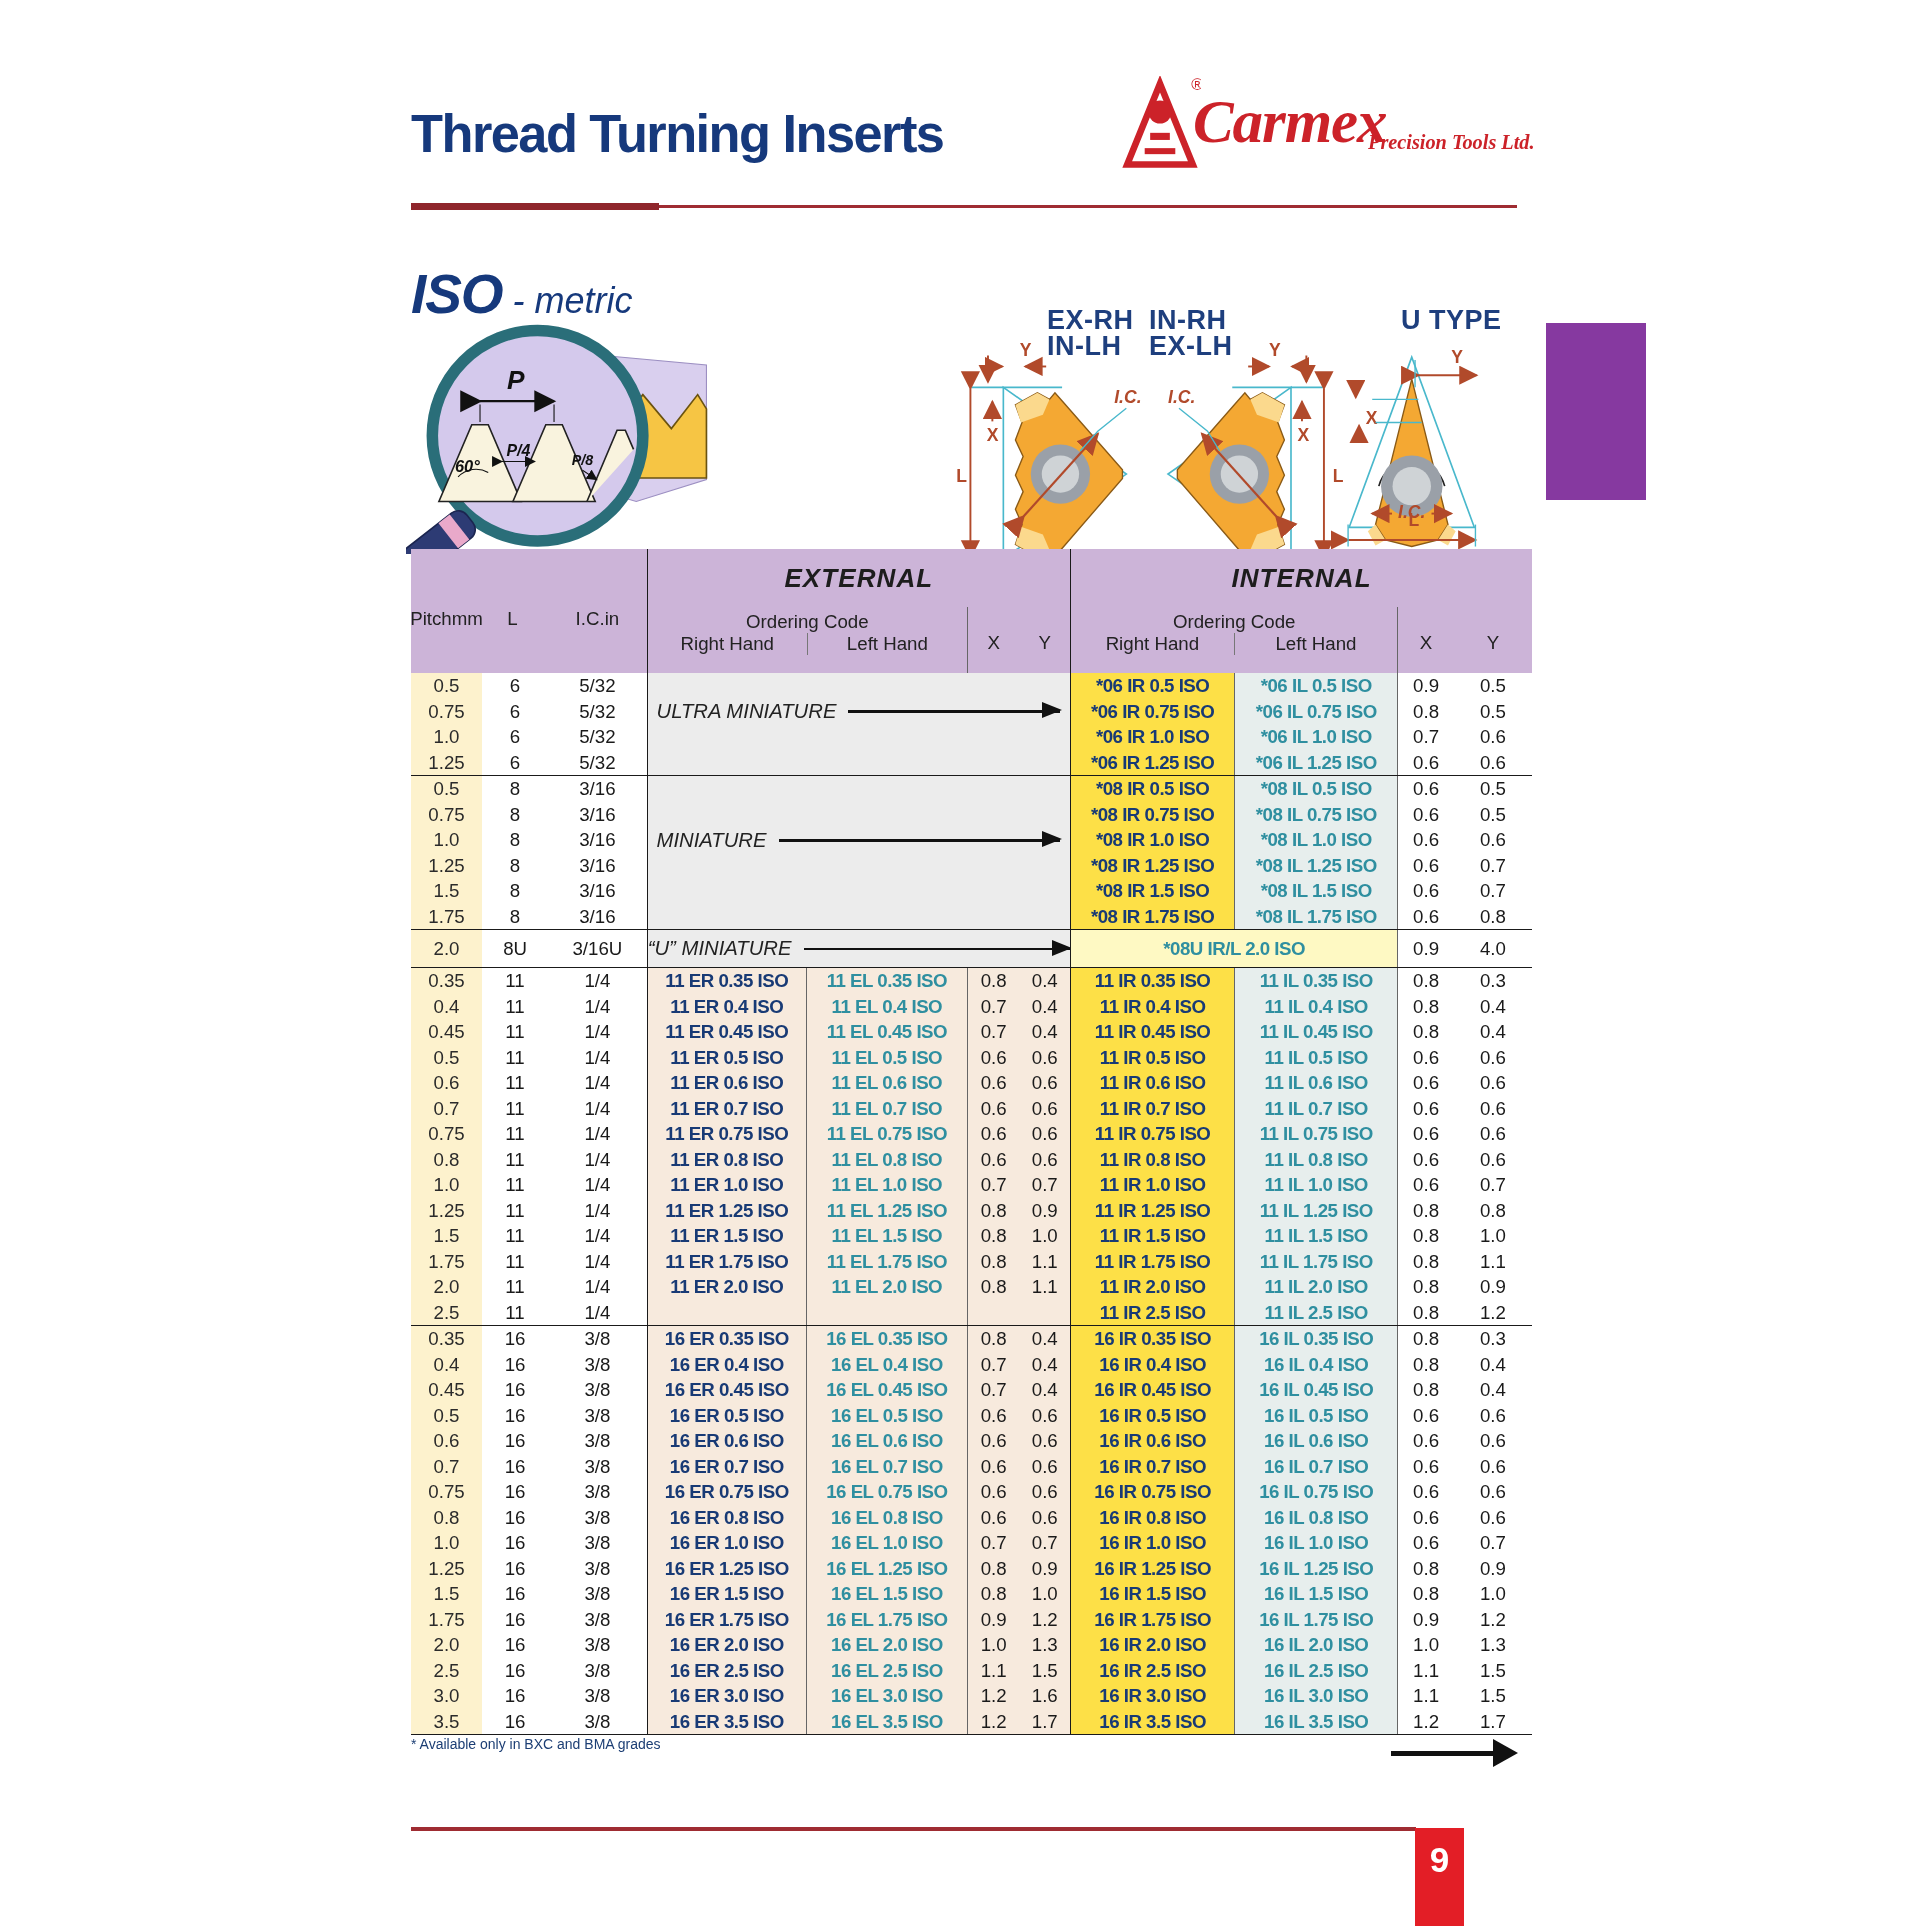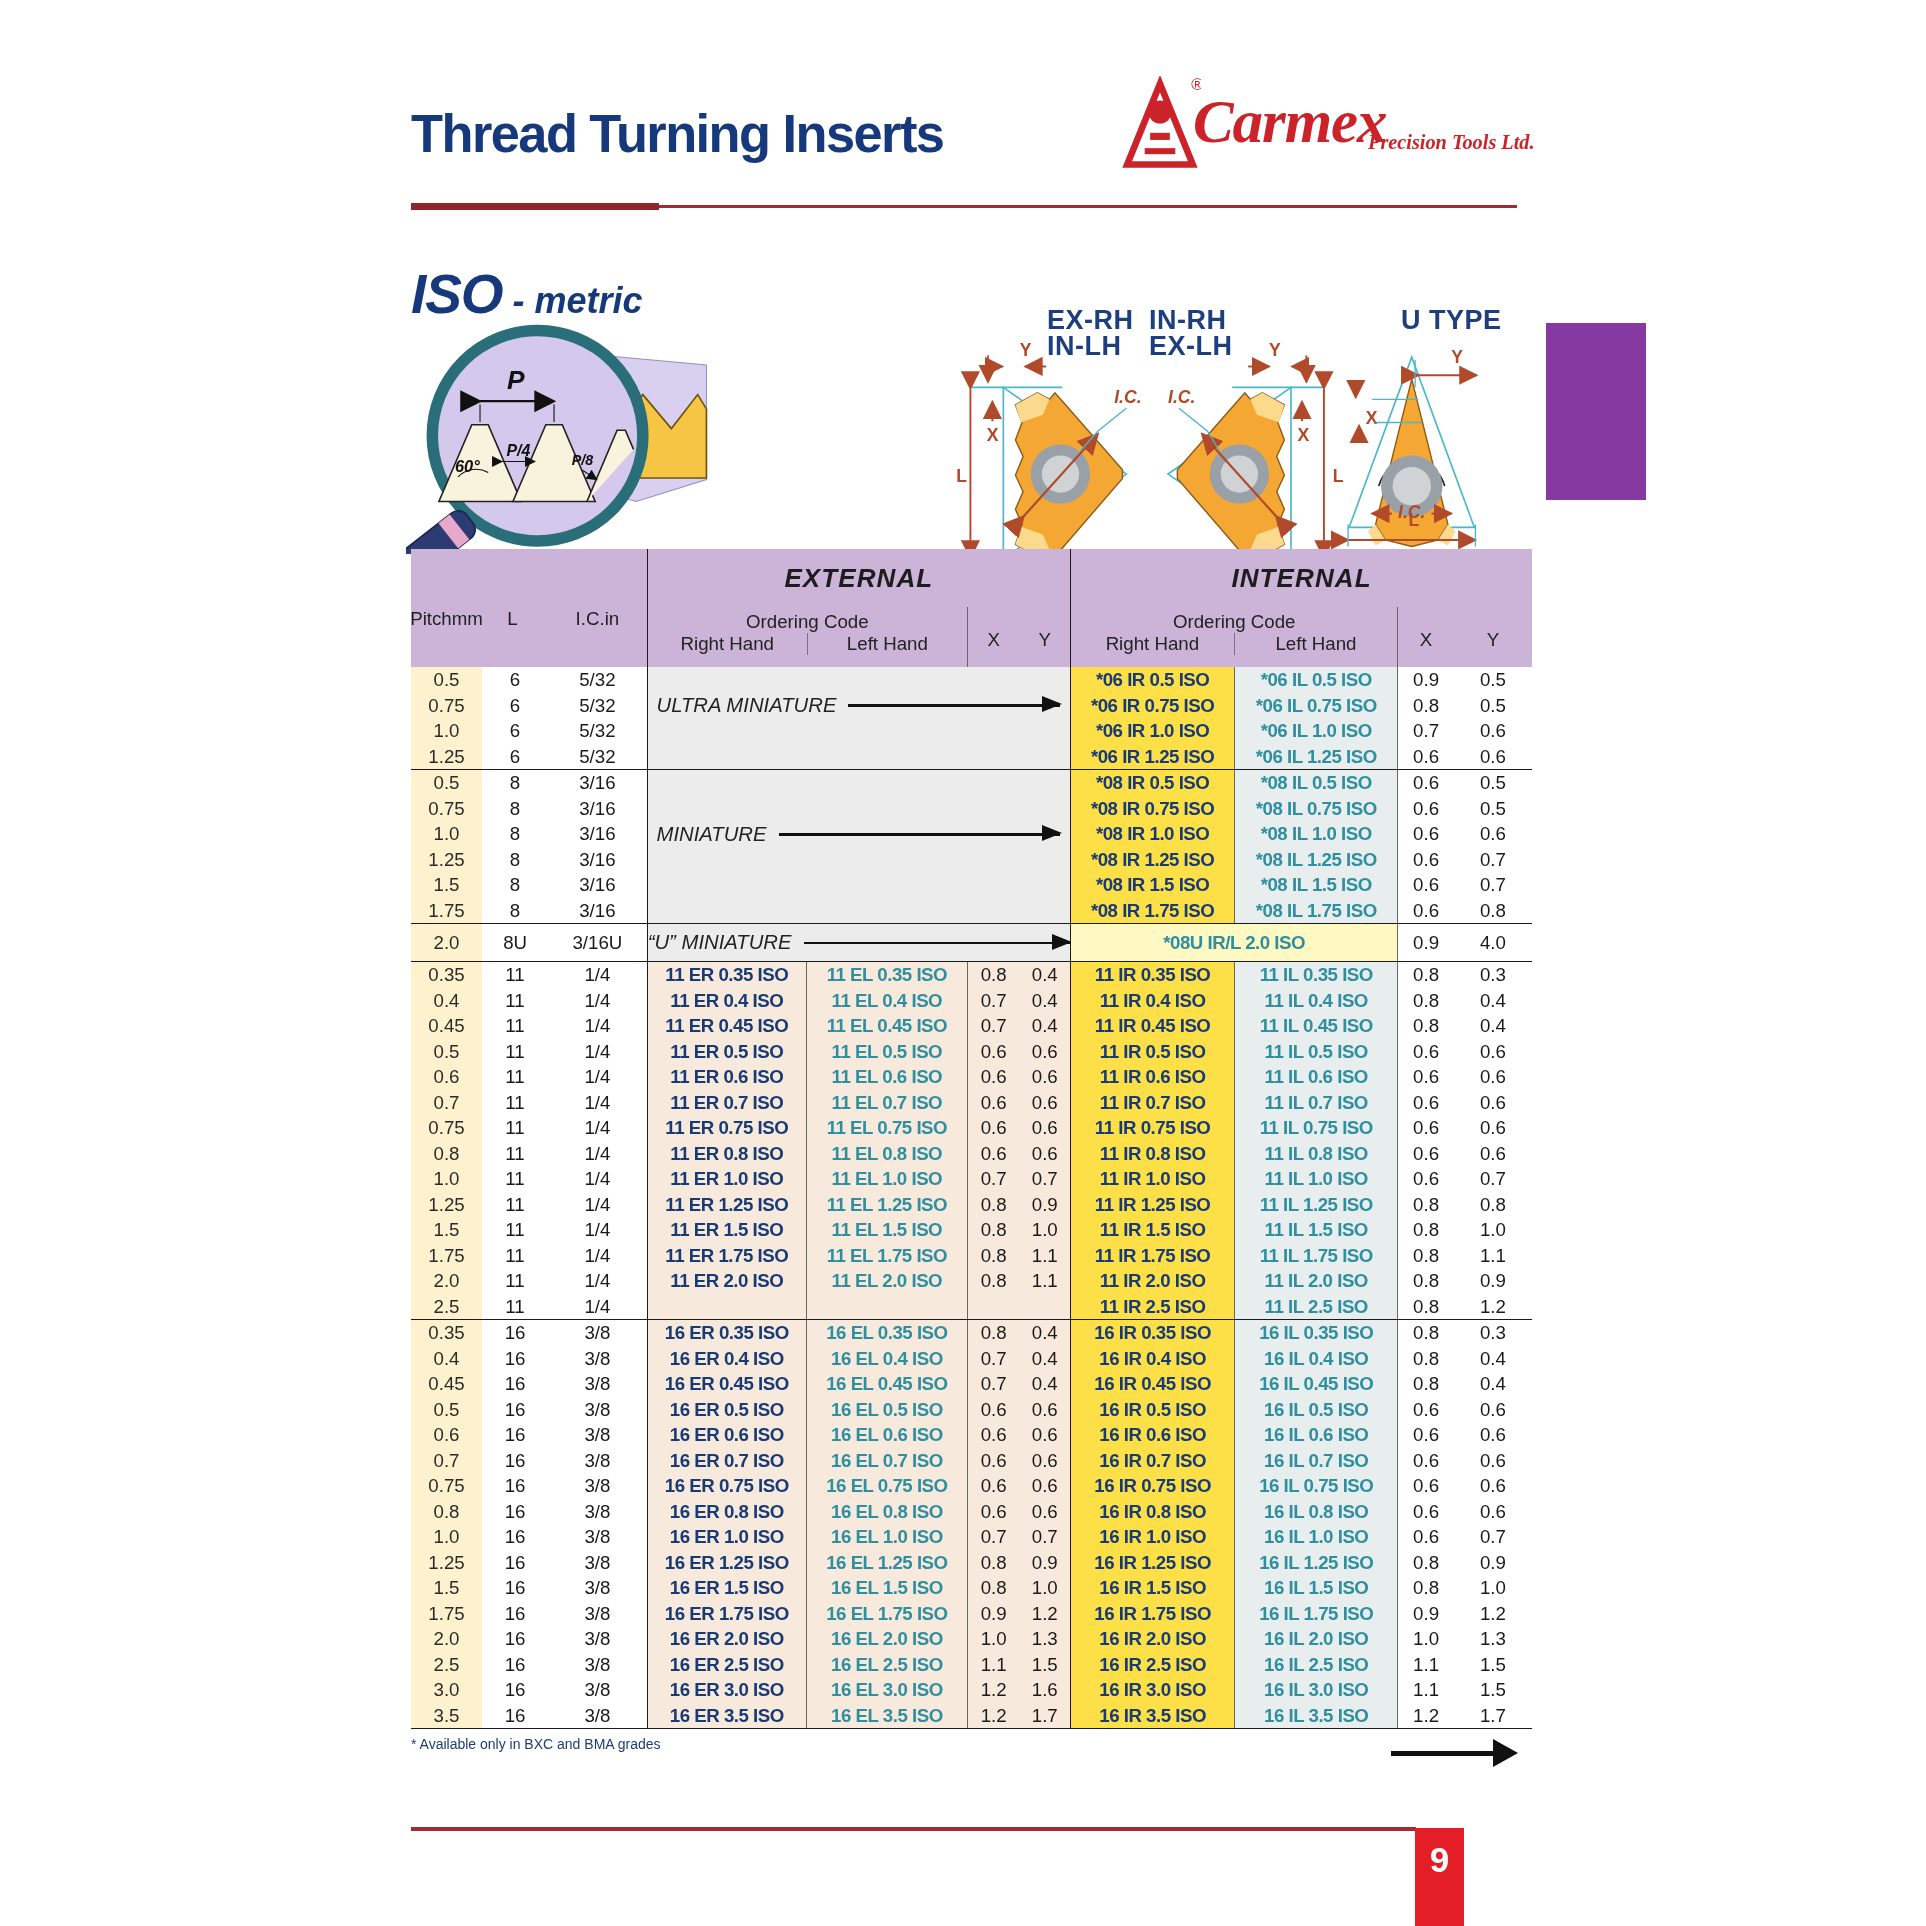--- a/index.html
+++ b/index.html
@@ -15,40 +15,40 @@
 
   #logo{left:1119px;top:76px;width:417px;height:93px;}
   #logo-name{left:1193px;top:87px;font-family:"Liberation Serif",serif;font-style:italic;font-weight:bold;
              font-size:61px;color:#cc2229;letter-spacing:-1.1px;white-space:nowrap;}
   #logo-tagline{left:1368px;top:131px;font-family:"Liberation Serif",serif;font-style:italic;font-weight:bold;
                 font-size:20.3px;color:#cc2229;white-space:nowrap;}
 
   
   #section-title{left:411px;top:240px;display:flex;align-items:baseline;color:#16397c;white-space:nowrap;}
   #section-title .iso{font-size:55px;font-weight:bold;font-style:italic;letter-spacing:-1.1px;}
-  #section-title .metric{font-size:36px;font-style:italic;margin-left:10px;font-weight:700;margin-top:40px;}
+  #section-title .metric{font-size:36px;font-style:italic;margin-left:10px;font-weight:400;margin-top:40px;}
 
   
   .diag-label{font-size:27px;font-weight:bold;color:#1e3f7e;line-height:26px;letter-spacing:0.5px;white-space:nowrap;}
   #label-exrh{left:1047px;top:307px;}
   #label-inrh{left:1149px;top:307px;}
   #label-utype{left:1401px;top:307px;}
   #purple-rect{left:1546px;top:323px;width:100px;height:177px;background:#8639a0;}
 
   
   #spec-table{left:411px;top:549px;width:1121px;border-collapse:collapse;table-layout:fixed;}
   #spec-table td{padding:0;text-align:center;vertical-align:middle;font-size:18.7px;overflow:hidden;}
   #spec-table thead td{background:#ccb4d8;color:#222;}
   tr.h1 td{height:58px;}
   tr.h2 td{height:55px;}
   .band-title{font-size:26px;font-weight:bold;font-style:italic;letter-spacing:1.1px;color:#1d1d1d;}
   .hstack{display:flex;flex-direction:row;justify-content:center;height:100%;line-height:23px;}
   .oc-wrap{display:flex;flex-direction:column;height:100%;}
   .oc-top{padding-top:4.4px;}
-  .oc-bottom{margin-top:auto;display:flex;padding-bottom:12px;}
+  .oc-bottom{margin-top:auto;display:flex;padding-bottom:18px;}
   .oc-bottom span{flex:1;}
   .oc-bottom .lh{border-left:1.1px solid #777;}
   .xy-head{vertical-align:top;}
   .xy-head div{padding-top:6.6px;}
 
   .b-strong{border-left:1.6px solid #1a1a1a;}
   .b-thin{border-left:1.1px solid #666;}
   tbody td{height:25.5px;}
   tr.u-row td{height:37px;}
   td.gend{border-bottom:1.6px solid #1a1a1a;}

